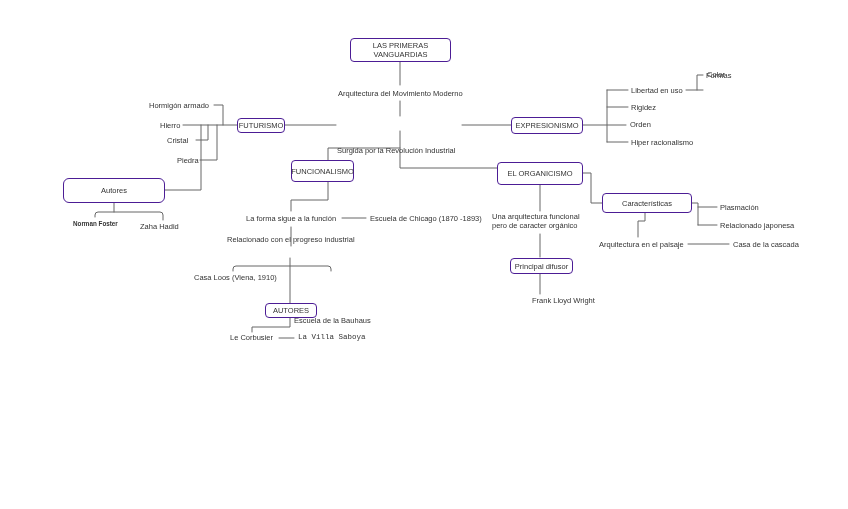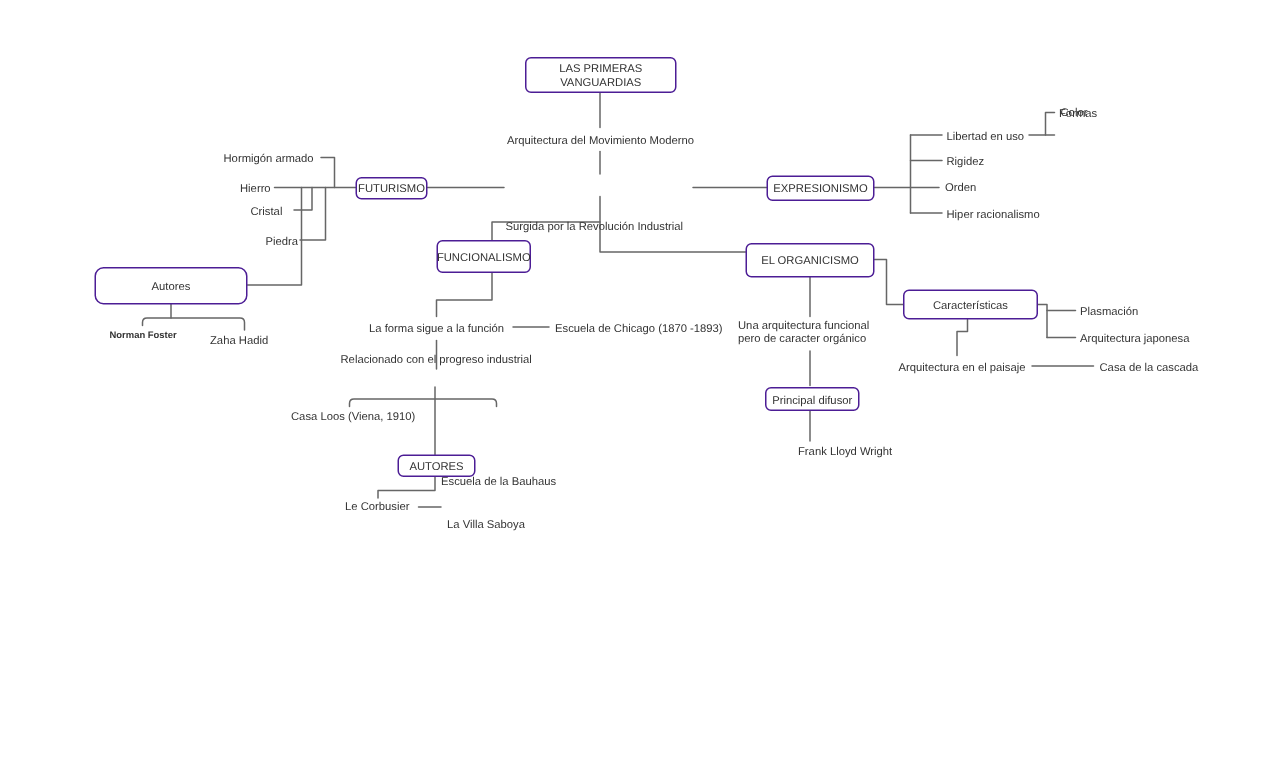--- a/index.html
+++ b/index.html
@@ -126,31 +126,31 @@
   <div class="lbl" style="left:631px; top:138px;">Hiper racionalismo</div>
 
   <div class="lbl" style="left:246px; top:214px;">La forma sigue a la función</div>
 
   <div class="lbl" style="left:370px; top:214px;">Escuela de Chicago (1870 -1893)</div>
 
   <div class="lbl wrap" style="left:492px; top:212px; width:96px;">Una arquitectura funcional pero de caracter orgánico</div>
 
   <div class="lbl" style="left:720px; top:203px;">Plasmación</div>
 
-  <div class="lbl" style="left:720px; top:221px;">Arquitectura japonesa</div>
+  <div class="lbl" style="left:720px; top:221px;">Relacionado japonesa</div>
 
   <div class="lbl" style="left:599px; top:240px;">Arquitectura en el paisaje</div>
 
   <div class="lbl" style="left:733px; top:240px;">Casa de la cascada</div>
 
   <div class="lbl" style="left:227px; top:235px;">Relacionado con el progreso industrial</div>
 
   <div class="lbl" style="left:194px; top:273px;">Casa Loos (Viena, 1910)</div>
 
   <div class="lbl" style="left:294px; top:273px;margin-top:43px;">Escuela de la Bauhaus</div>
 
   <div class="lbl" style="left:230px; top:333px;">Le Corbusier</div>
 
-  <div class="lbl" style="left:298px; top:345px;">La Villa Saboya</div>
+  <div class="lbl" style="left:298px; top:333px;font-family:Liberation Mono, monospace;">La Villa Saboya</div>
 
   <div class="lbl" style="left:508px; top:296px;padding-left:24px;">Frank Lloyd Wright</div>
 
 </div>
 
 </body></html>

